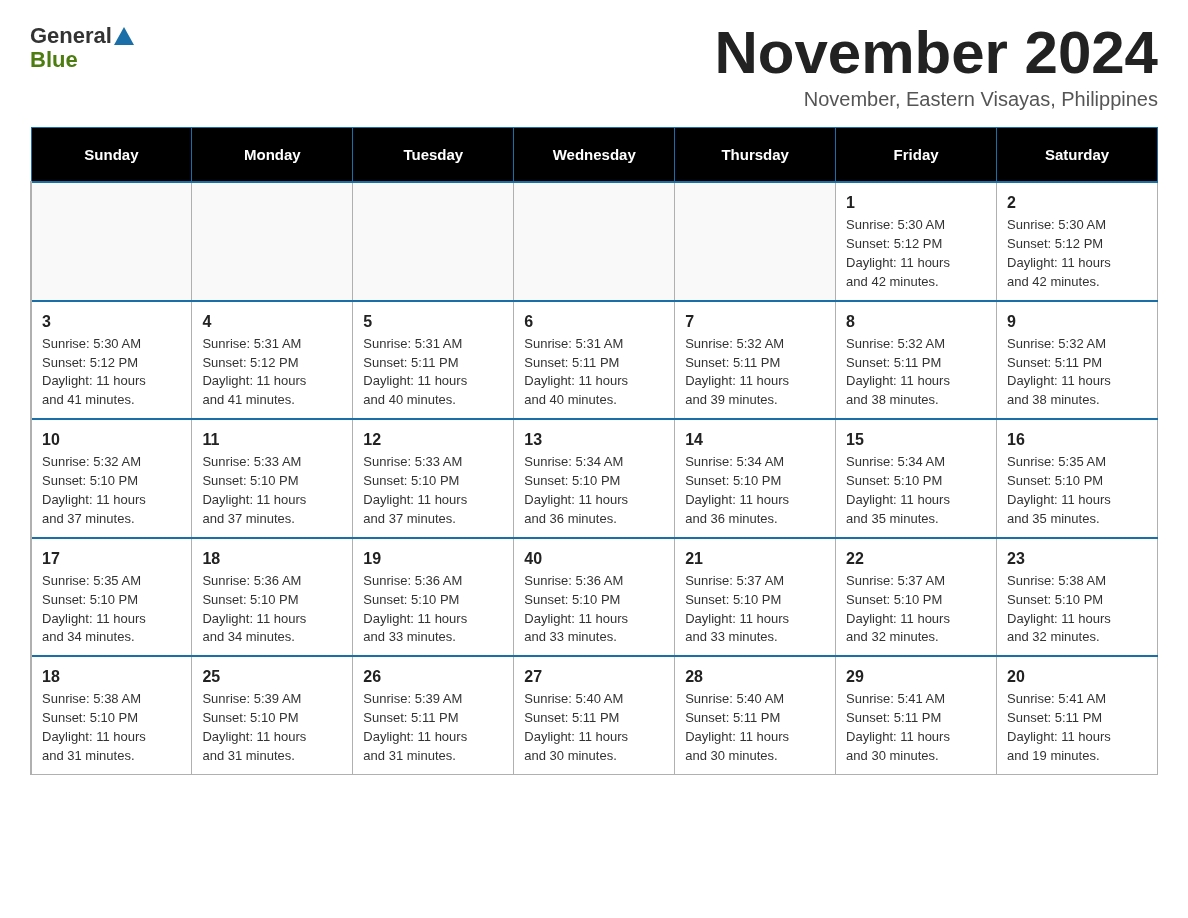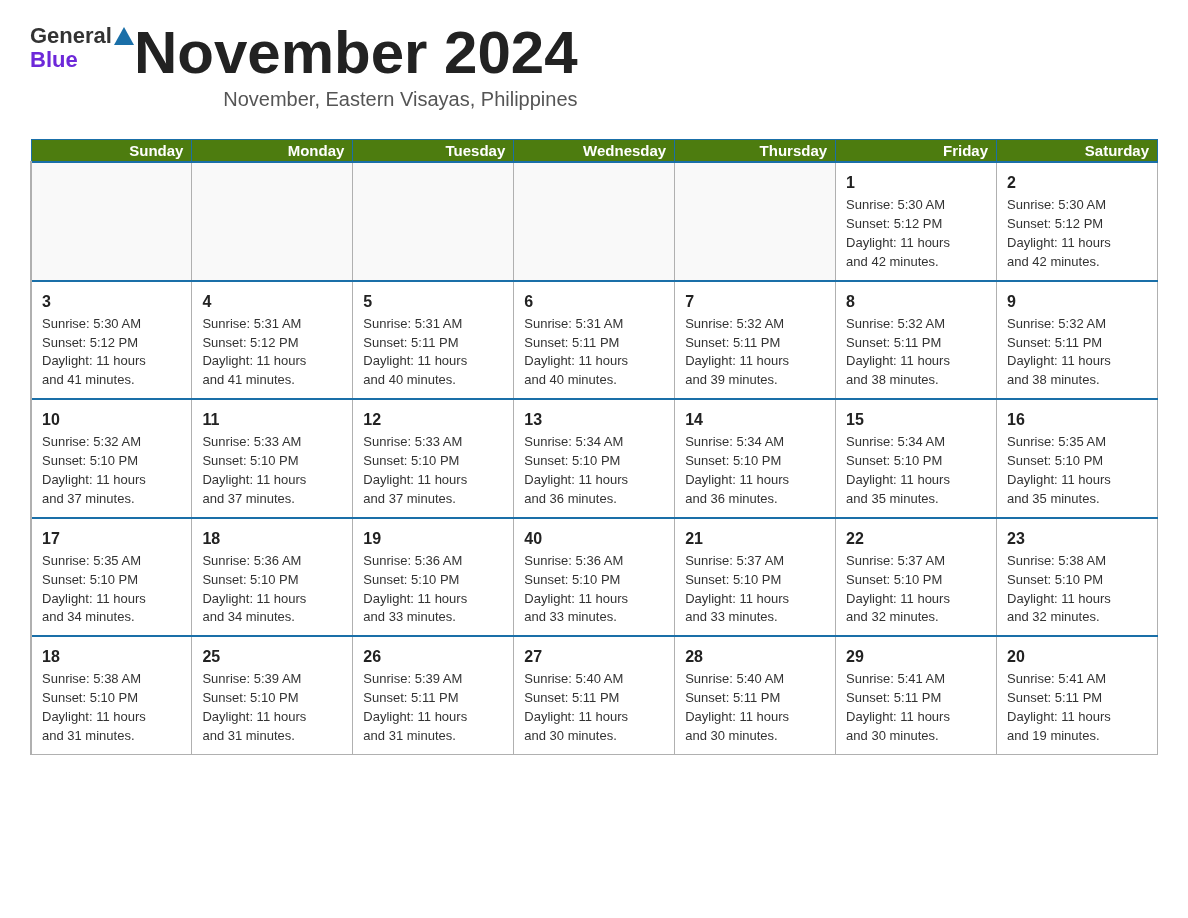--- a/index.html
+++ b/index.html
@@ -6,22 +6,23 @@
     body {
       font-family: Arial, Helvetica, sans-serif;
       background: #fff;
       color: #333;
       width: 1188px;
       min-height: 918px;
       padding: 20px 30px;
     }
     .header {
       display: flex;
+      justify-content: space-between;
       align-items: flex-start;
-      margin-bottom: 28px;
+      margin-bottom: 16px;
     }
     .logo {
       display: flex;
       flex-direction: column;
       align-items: flex-start;
       padding-top: 5px;
     }
     .logo-text {
       display: flex;
       align-items: center;
@@ -32,47 +33,47 @@
     }
     .logo-general { color: #333; }
     .logo-triangle {
       width: 0; height: 0;
       border-left: 10px solid transparent;
       border-right: 10px solid transparent;
       border-bottom: 18px solid #1a6fa8;
       margin-left: 2px;
       margin-bottom: 0;
     }
-    .logo-blue { color: #6d28d9; font-size: 22px; font-weight: bold; }
+    .logo-blue { color: #4d7c0f; font-size: 22px; font-weight: bold; }
     .title-area {
       text-align: right;
     }
     .month-title {
       font-size: 60px;
       font-weight: bold;
       color: #222;
       line-height: 1.1;
     }
     .location {
       font-size: 20px;
       color: #555;
       margin-top: 2px;
     }
     .calendar {
       width: 100%;
       border-collapse: collapse;
       margin-top: 10px;
     }
     .calendar thead th {
-      background: #4d7c0f;
+      background: #000000;
       color: #fff;
       font-size: 15px;
       font-weight: bold;
-      padding: 2px 8px;
-      text-align: right;
+      padding: 18px 8px;
+      text-align: center;
       border: 1px solid #1a6fa8;
     }
     .calendar tbody td {
       vertical-align: top;
       border: 1px solid #b0b0b0;
       padding: 8px 10px;
       width: 14.28%;
       min-height: 100px;
       font-size: 13px;
       color: #333;

